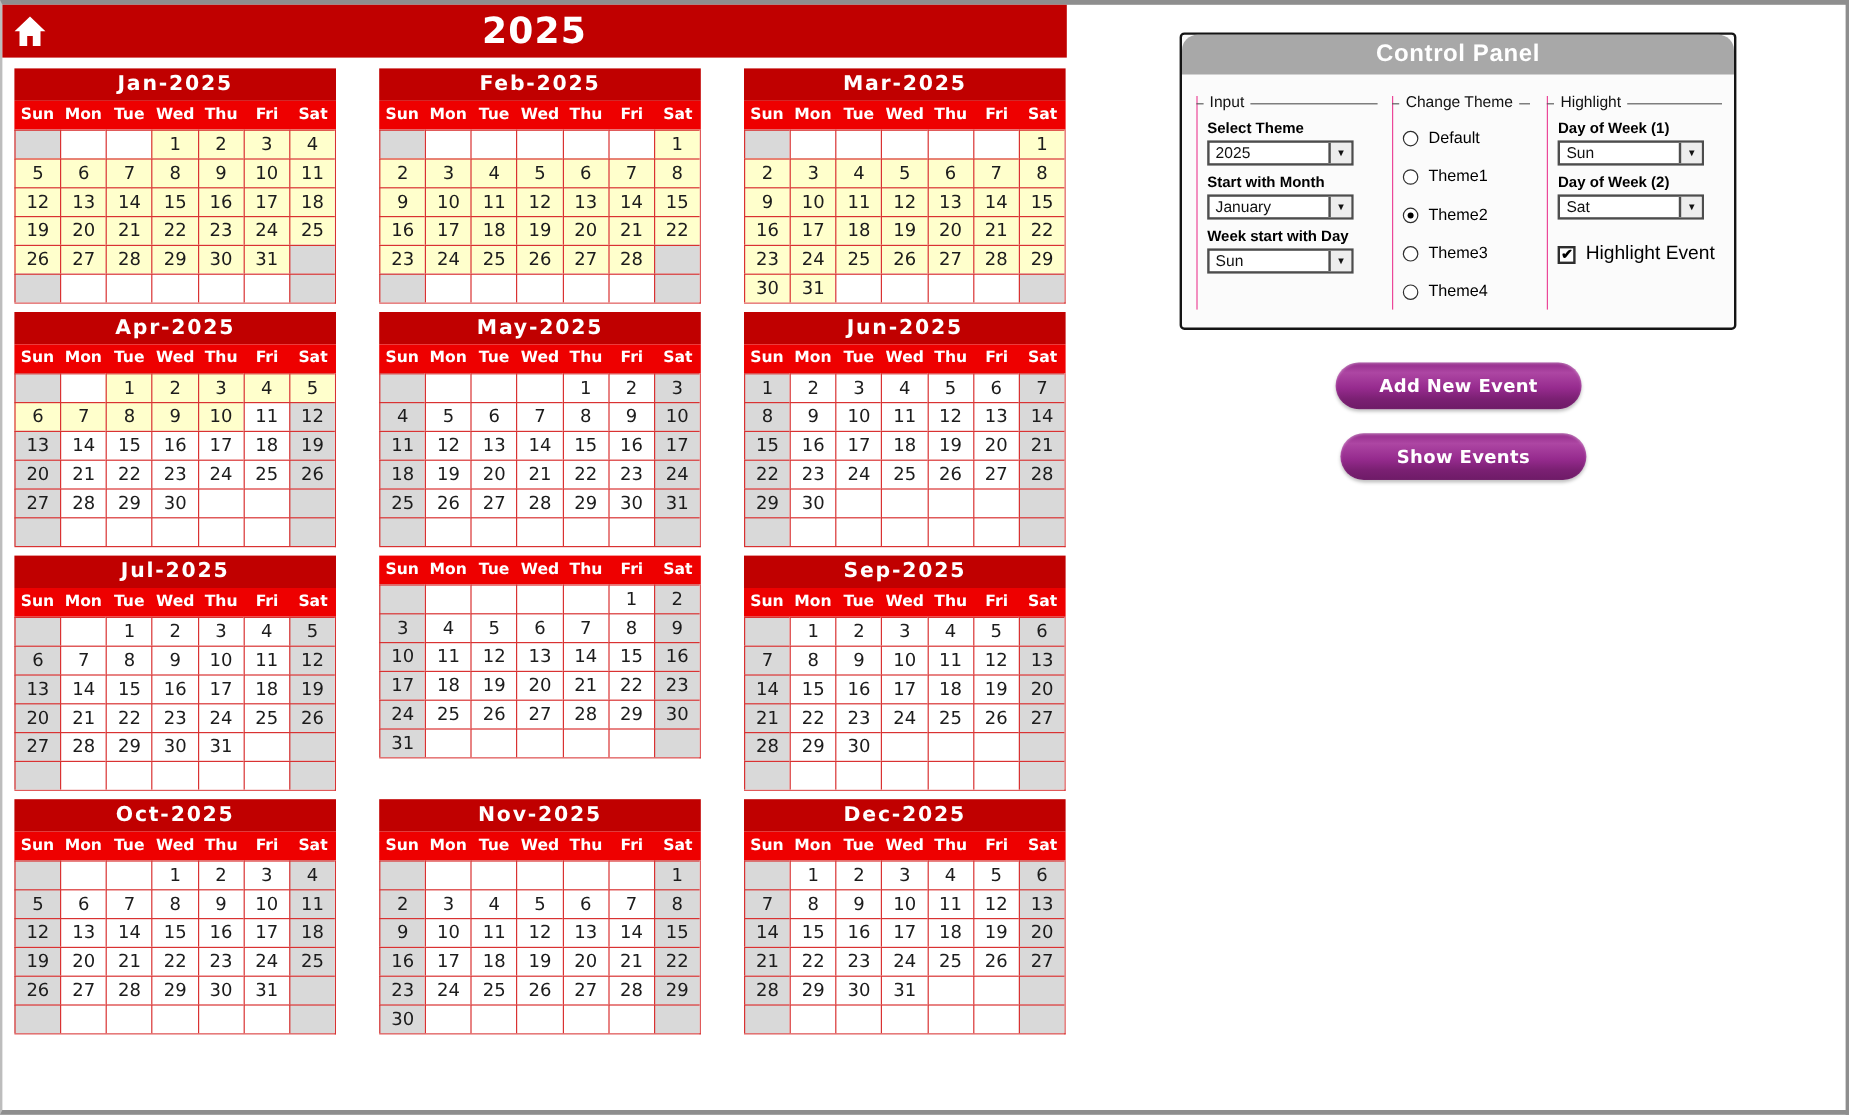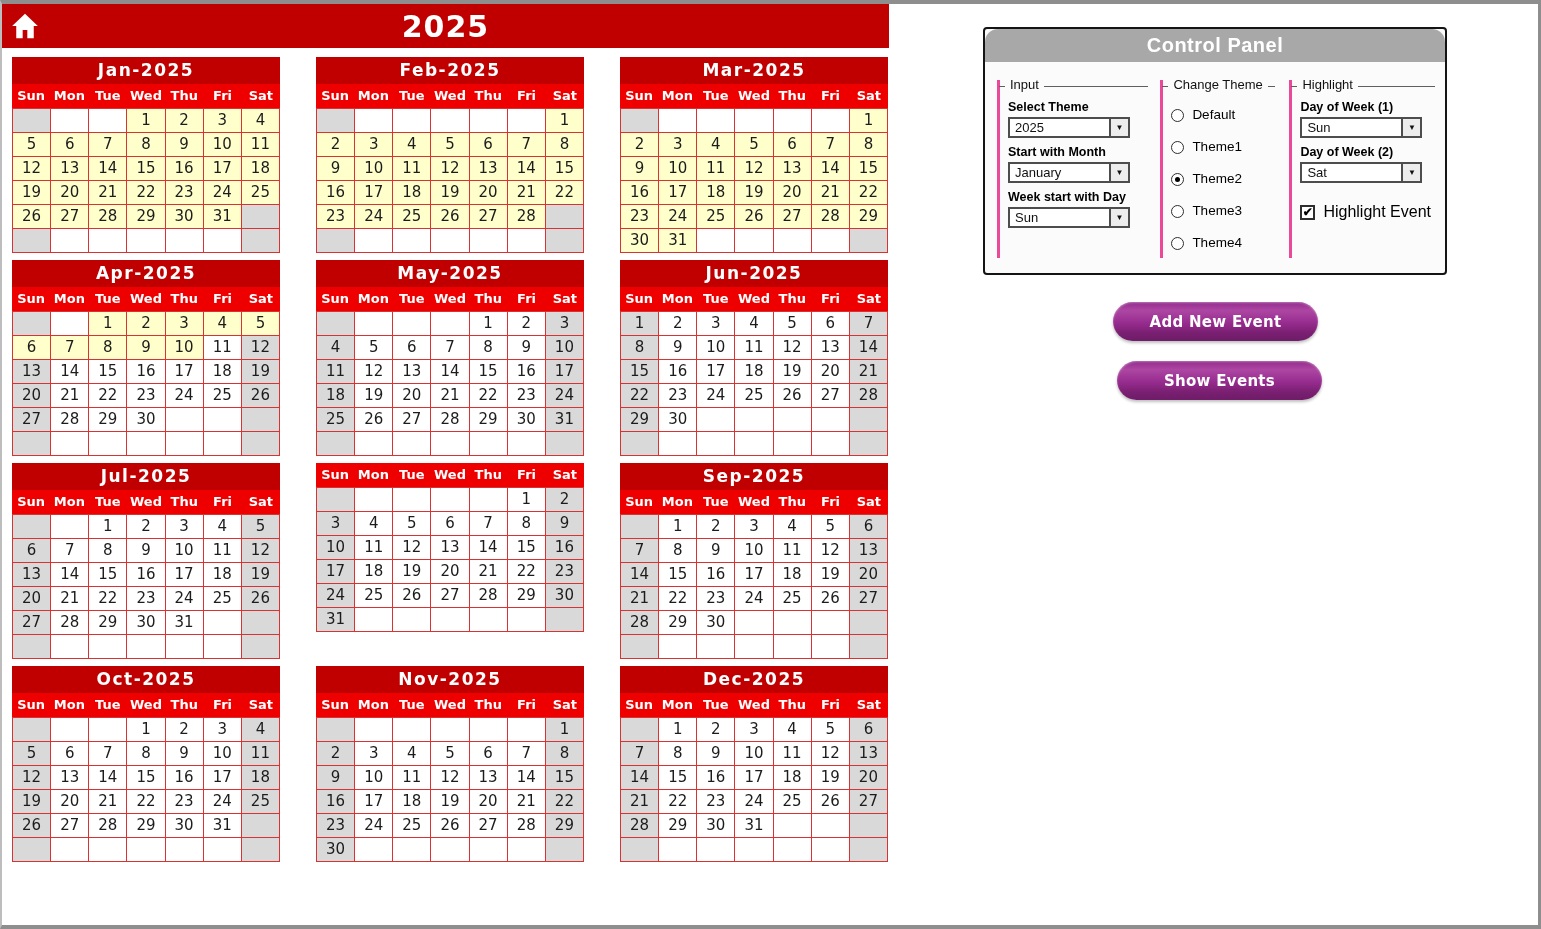--- a/index.html
+++ b/index.html
@@ -37,21 +37,21 @@
   .cell{height:24px;border-left:1px solid var(--border-color);border-top:1px solid var(--border-color);
     font-size:15px;text-align:center;line-height:23px;color:#1c1c1c;background:var(--plain-bg)}
   .cell.past{background:var(--past-bg)}
   .cell.wk{background:var(--weekend-bg)}
   
   .panel{position:absolute;left:981px;top:23px;width:464px;height:248px;background:#FBFBFB;
     border:2px solid #141414;border-radius:4px;font-family:"Liberation Sans",sans-serif}
   .panel-hd{height:33px;background:#A8A8A8;border-radius:13px 13px 0 0;color:#fff;
     font-weight:bold;font-size:20px;text-align:center;line-height:33px;letter-spacing:.5px}
   .panel-body{display:flex;padding:18px 10px 0 12px}
-  .group{position:relative;border-left:3px solid #ec4899;height:178px}
+  .group{position:relative;border-left:1px solid #ec4899;height:178px}
   .group.g-input{width:158px}
   .group.g-theme{width:120px;margin-left:12px}
   .group.g-hl{width:152px;margin-left:14px}
   .cap-row{display:flex;align-items:center;height:13px;margin-left:-1px}
   .seg{border-top:1px solid #5f5f5f;height:0}
   .seg.s1{width:6px}
   .seg.grow{flex:1}
   .cap{font-size:13px;color:#111;padding:0 5px;transform:translateY(-2px);white-space:nowrap}
   .fld{margin:7px 0 0 8px}
   .flabel{font-size:12.5px;font-weight:bold;color:#000;margin-bottom:3px}

